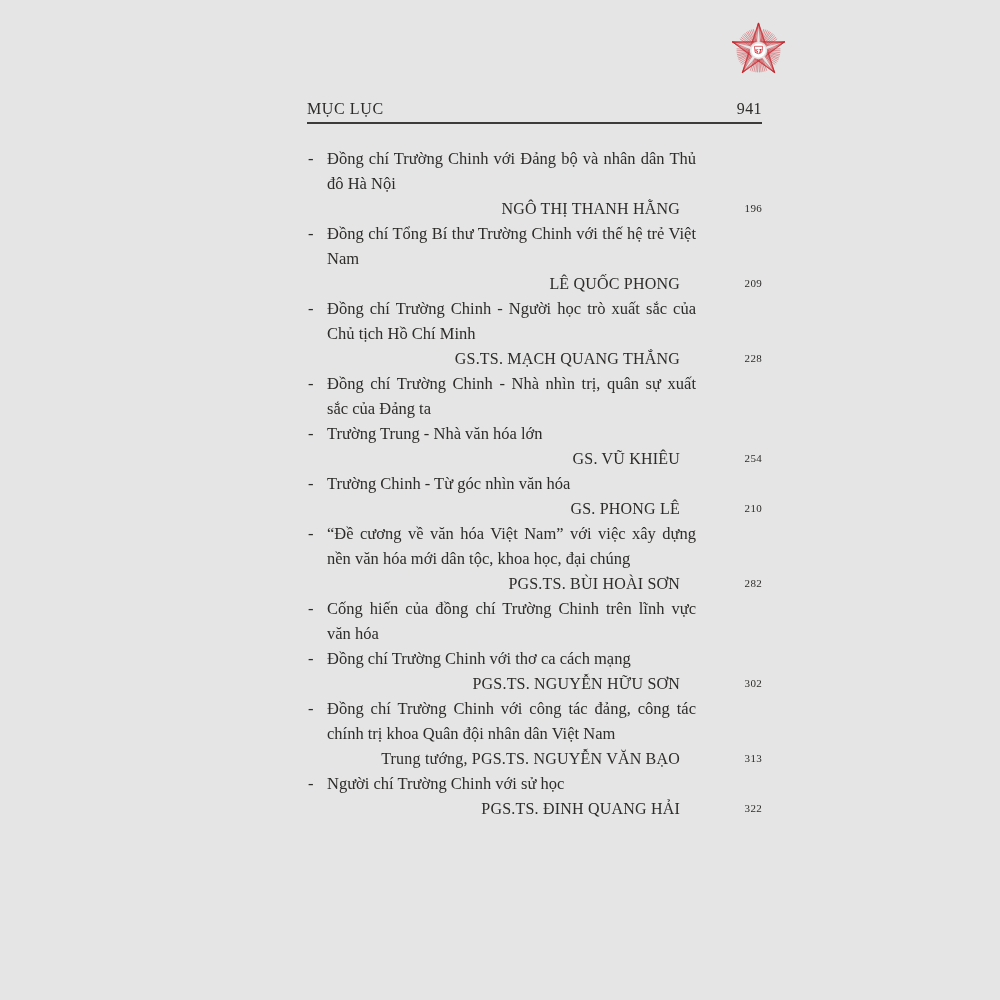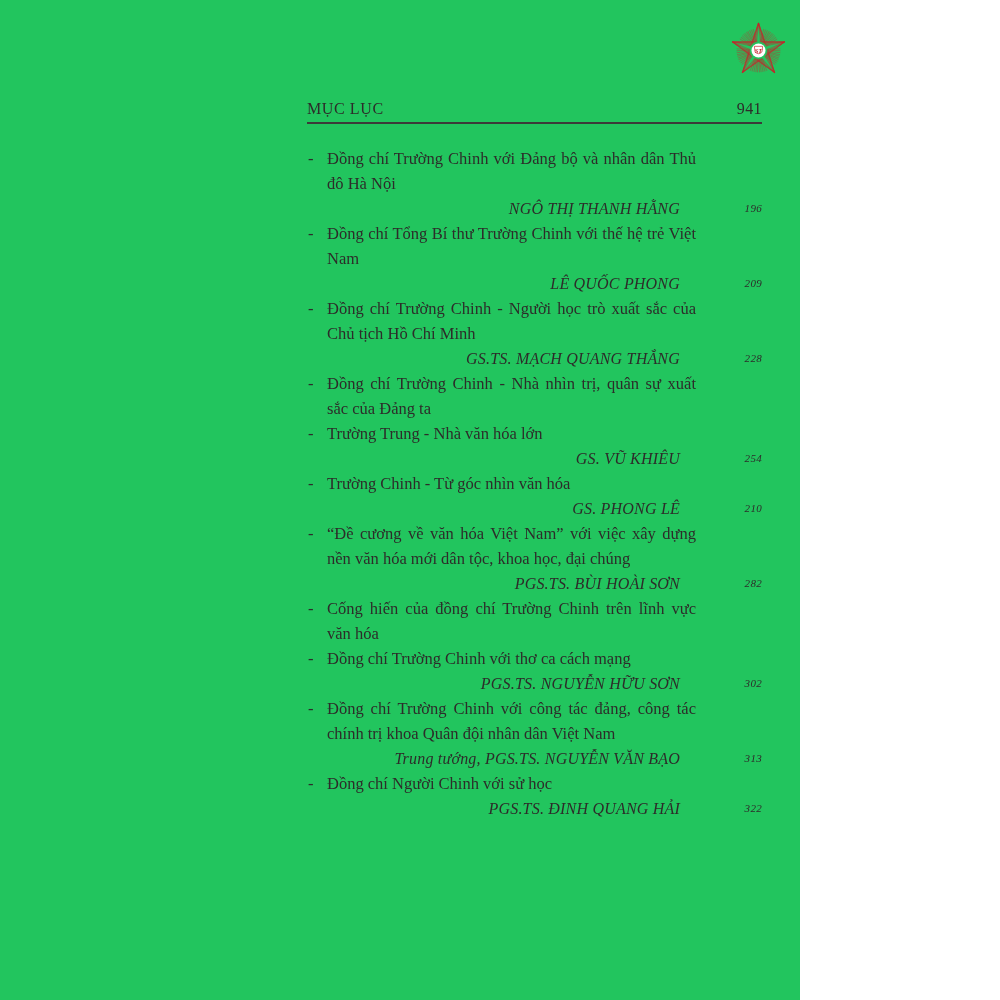--- a/index.html
+++ b/index.html
@@ -1,20 +1,20 @@
 <!DOCTYPE html>
 <html><head>
 <meta charset="utf-8">
 <style>
   html, body { margin: 0; padding: 0; background: #ffffff; }
   .sheet {
     position: relative;
-    width: 800px;
+    width: 1000px;
     height: 1000px;
-    background: #22c55e;
+    background: #e5e5e5;
     font-family: "Liberation Serif", "DejaVu Serif", serif;
     color: #2d2c2a;
     overflow: hidden;
   }
   .logo {
     position: absolute;
     left: 728px;
     top: 19px;
     width: 61px;
     height: 61px;
@@ -59,21 +59,20 @@
   .dash {
     position: absolute;
     left: 1px;
     top: 0;
   }
   .byline {
     display: flex;
     justify-content: flex-end;
     align-items: center;
     line-height: 25px;
-    font-style: italic;
   }
   .author {
     font-size: 16px;
     letter-spacing: 0.2px;
     white-space: nowrap;
   }
   .pageno {
     flex: none;
     width: 82px;
     text-align: right;
@@ -288,21 +287,21 @@
       <span class="dash">-</span><span class="title-text">Đồng chí Trường Chinh với công tác đảng, công tác chính trị khoa Quân đội nhân dân Việt Nam</span>
     </div>
     <div class="byline">
       <span class="author">Trung tướng, PGS.TS. NGUYỄN VĂN BẠO</span>
       <span class="pageno">313</span>
     </div>
   </div>
 
   <div class="entry">
     <div class="title">
-      <span class="dash">-</span><span class="title-text">Đồng chí Người Chinh với sử học</span>
+      <span class="dash">-</span><span class="title-text">Người chí Trường Chinh với sử học</span>
     </div>
     <div class="byline">
       <span class="author">PGS.TS. ĐINH QUANG HẢI</span>
       <span class="pageno">322</span>
     </div>
   </div>
 </div>
 
 </div>
 

